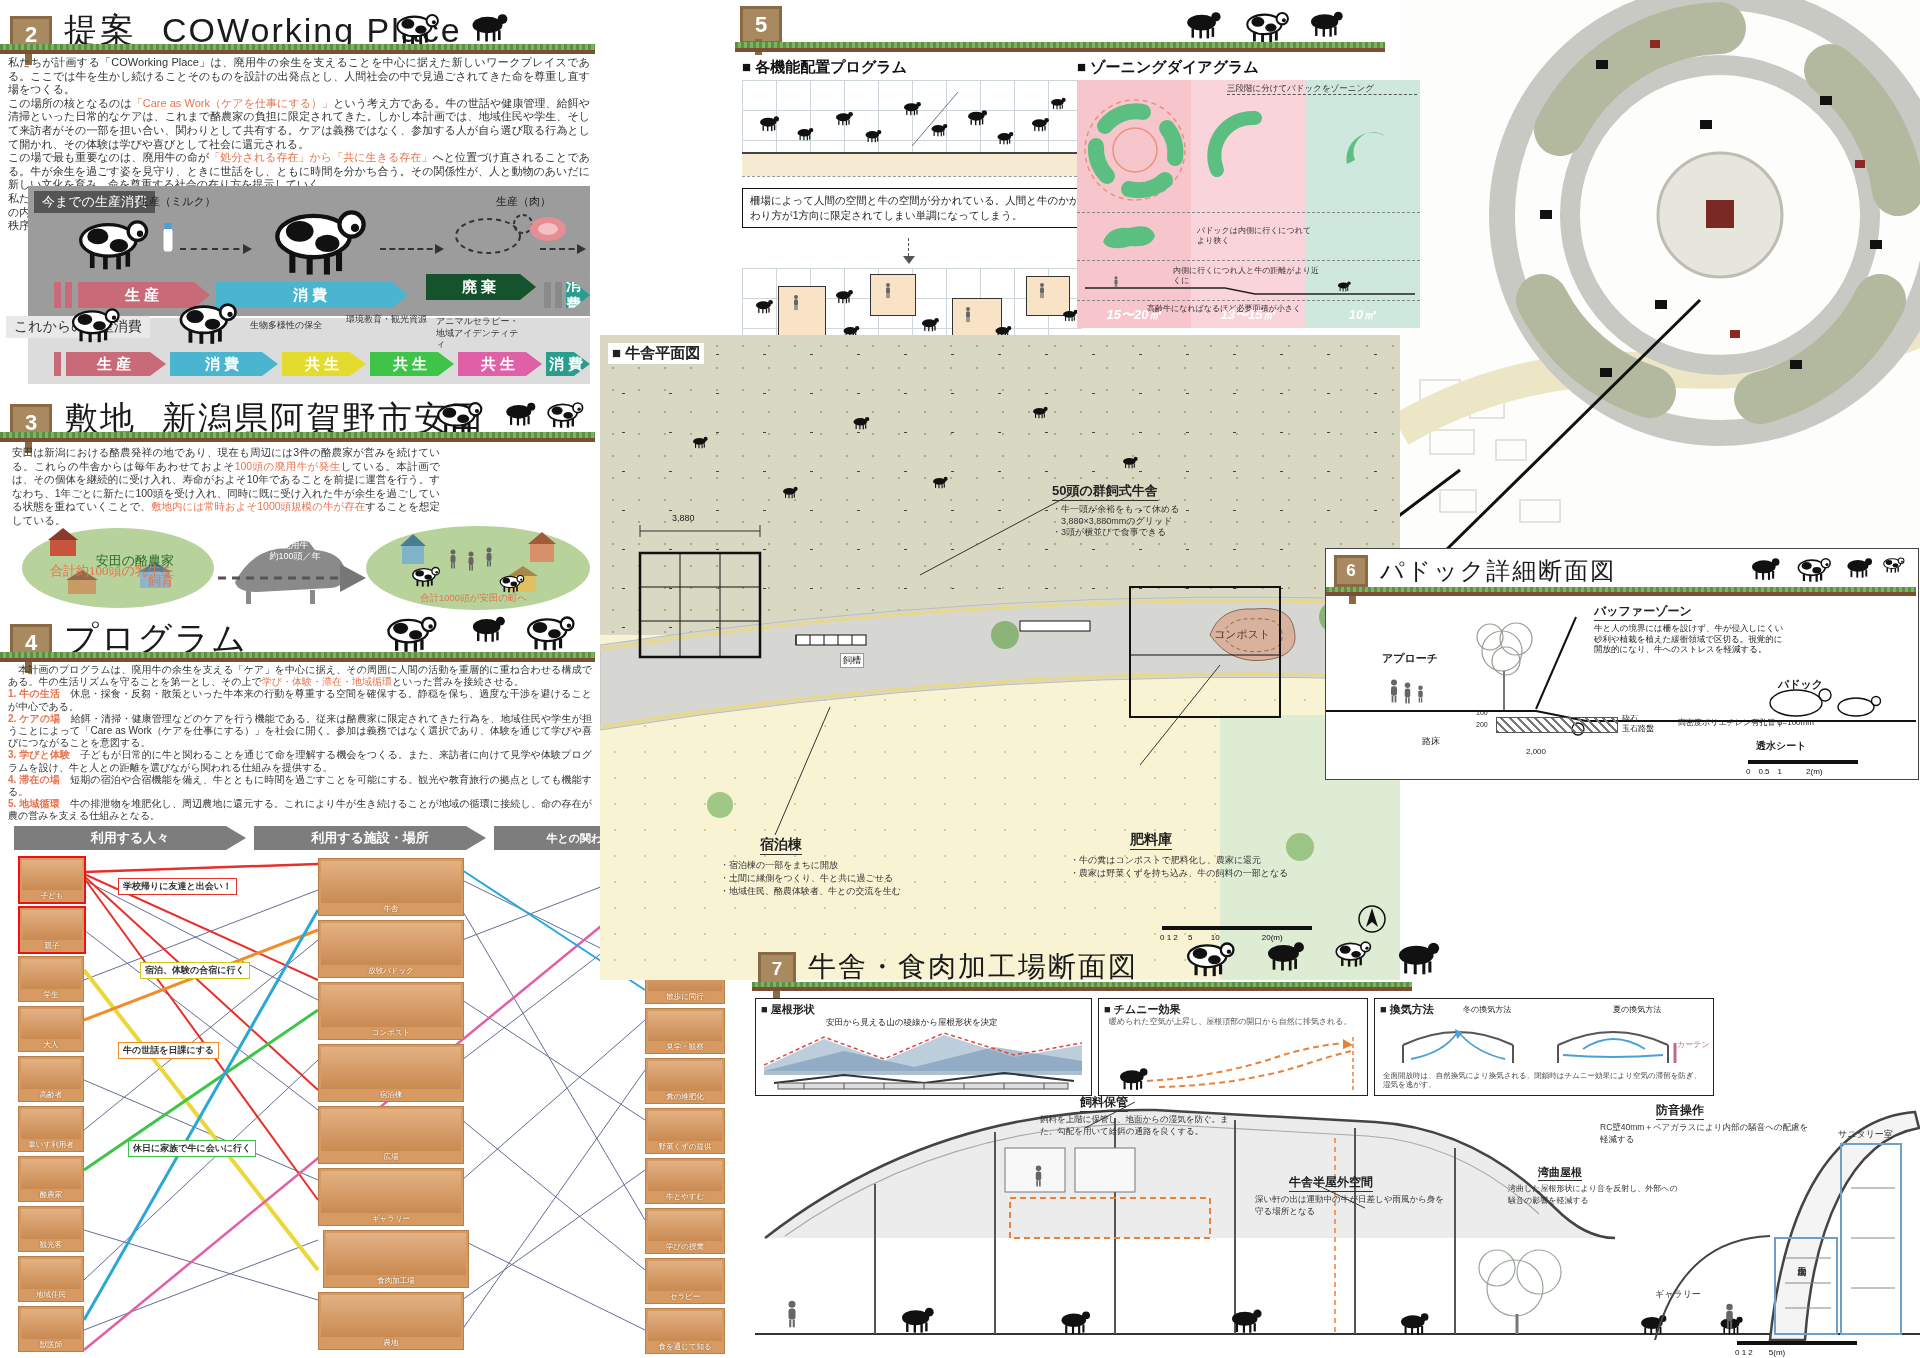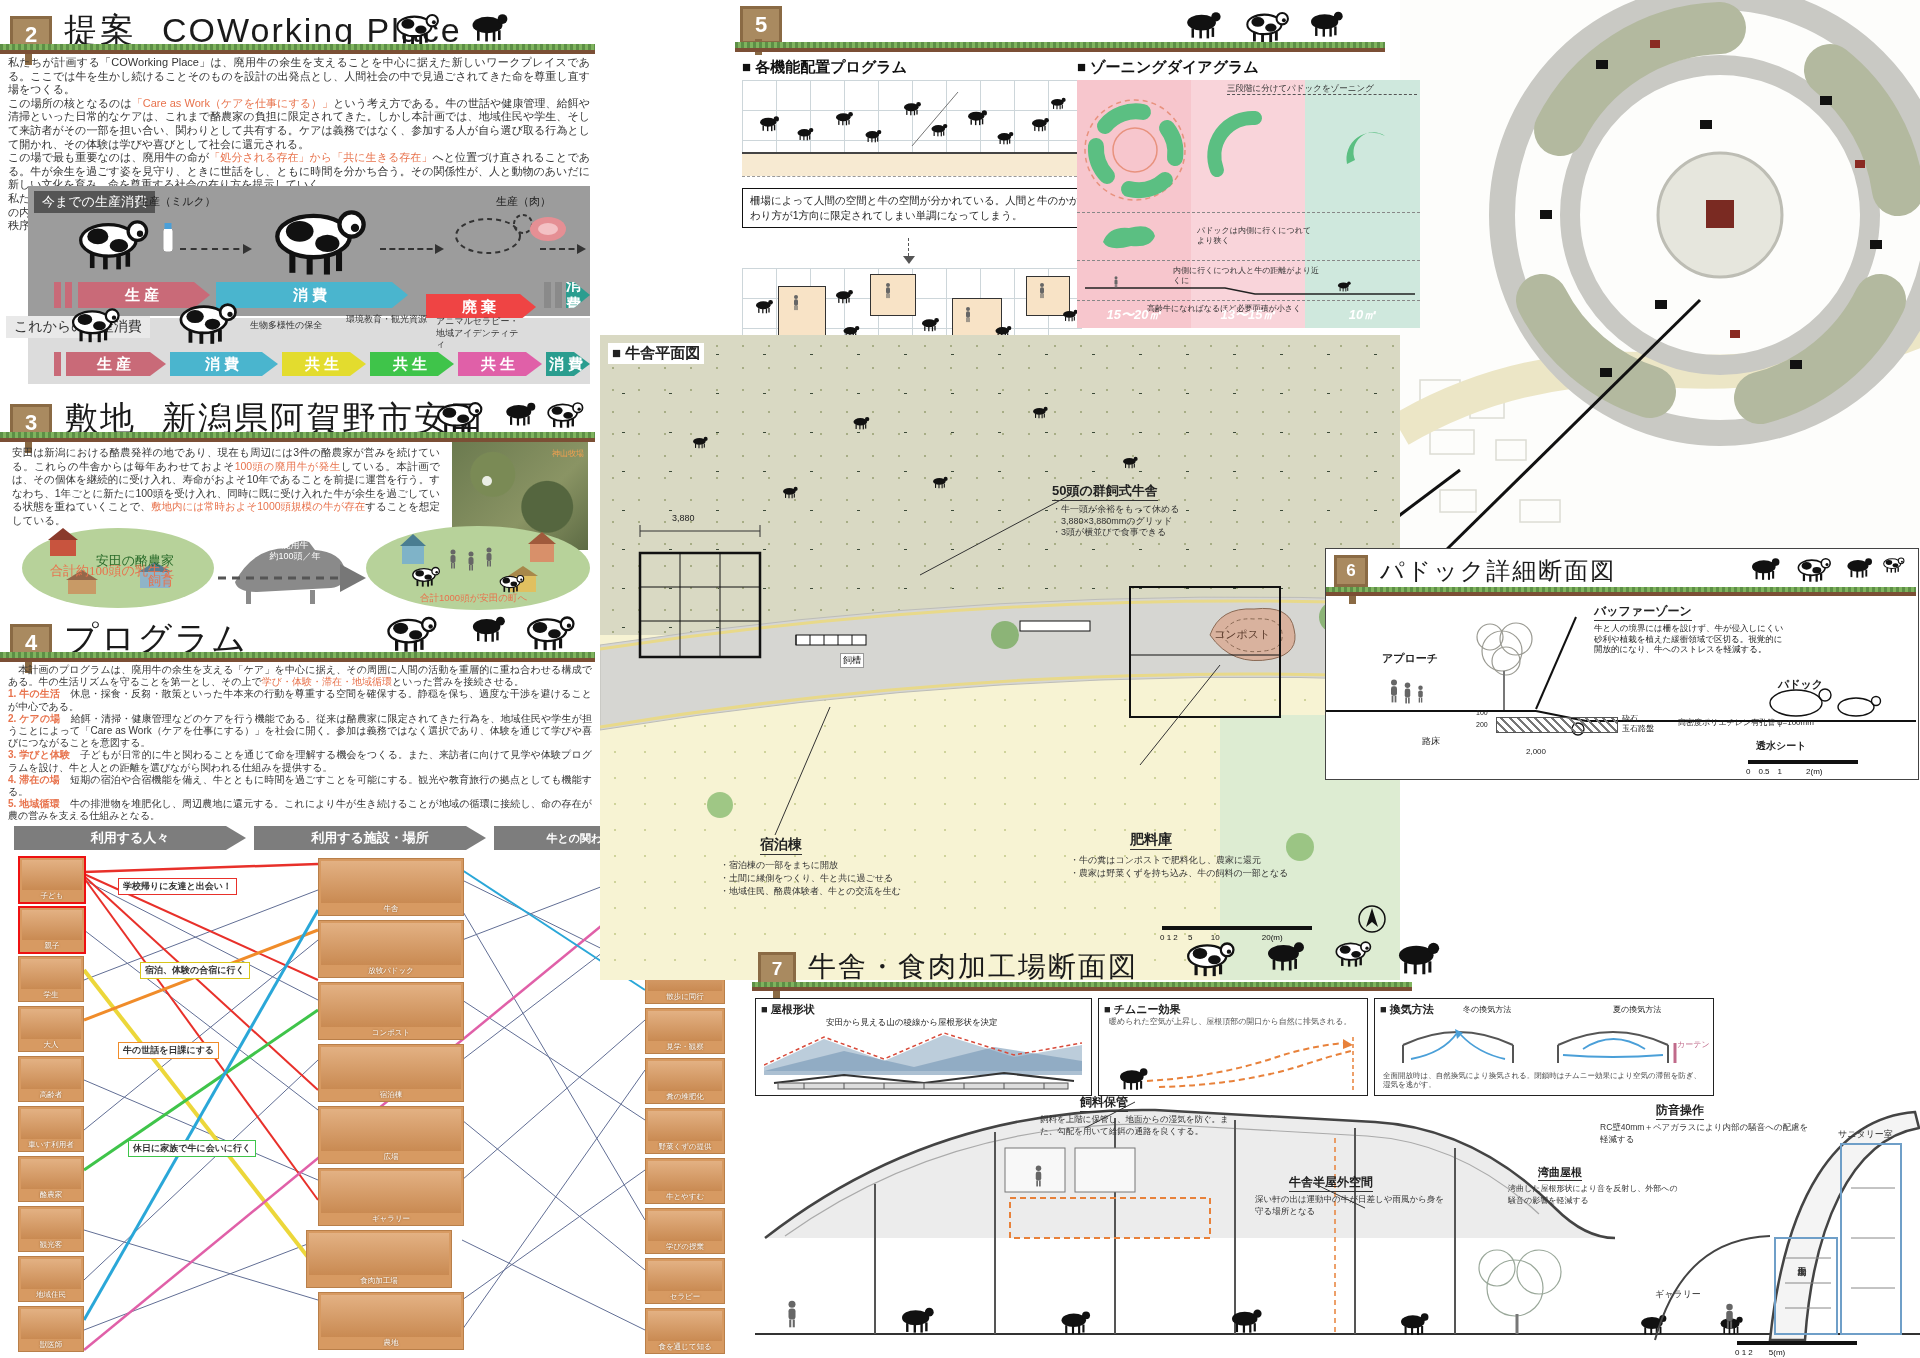--- a/index.html
+++ b/index.html
@@ -142,21 +142,21 @@
       </svg>
   <svg class="abs" style="left:500px;top:28px" width="40" height="30">
         <ellipse cx="20" cy="15" rx="18" ry="12" fill="#e58f94"></ellipse>
         <ellipse cx="20" cy="15" rx="10" ry="6" fill="#f3c1c4"></ellipse>
       </svg>
   <div class="dash-arrow" style="left:512px;top:62px;width:44px;"></div>
   <div class="bar" style="left:26px;top:96px;background:#c96a78;"></div>
   <div class="bar" style="left:37px;top:96px;background:#c96a78;"></div>
   <div class="chev" style="left:50px;top:96px;width:132px;background:#c96a78;">生産</div>
   <div class="chev" style="left:188px;top:96px;width:192px;background:#4ab5ce;">消費</div>
-  <div class="chev" style="left:398px;top:108px;width:110px;background:#ef4444;">廃棄</div>
+  <div class="chev" style="left:398px;top:88px;width:110px;background:#14532d;">廃棄</div>
   <div class="bar" style="left:516px;top:96px;background:#8a8a8a;"></div>
   <div class="bar" style="left:527px;top:96px;background:#8a8a8a;"></div>
   <div class="chev" style="left:538px;top:96px;width:24px;background:#2a9d8f;">消費</div>
 </div>
 
 <div class="flowpanel" style="left:28px;top:318px;width:562px;height:66px;background:#dcdcdc;">
   <div class="flowlabel" style="left:-22px;top:-2px;background:#e9e9e9;color:#333;font-size:14px;">これからの生産消費</div>
   <div class="abs small-txt" style="left:222px;top:2px;">生物多様性の保全</div>
   <div class="abs small-txt" style="left:318px;top:-4px;">環境教育・観光資源</div>
   <div class="abs small-txt" style="left:408px;top:-2px;width:90px;">アニマルセラピー・地域アイデンティティ</div>
@@ -184,27 +184,20 @@
 <svg class="abs" style="left:430px;top:398px" width="160" height="38">
       <use href="#cow" width="56" height="38"></use>
       <use href="#cowb" x="70" width="40" height="30"></use>
       <use href="#cow" x="112" width="44" height="32"></use>
     </svg>
 <div class="grassbar" style="left:0;top:432px;width:595px;"></div>
 <div class="soilbar" style="left:0;top:438px;width:595px;"></div>
 
 <div class="abs body-txt" style="left:12px;top:446px;width:428px;font-size:10.5px;">
   <span>安田は新潟における酪農発祥の地であり、現在も周辺には3件の酪農家が営みを続けている。これらの牛舎からは毎年あわせておよそ</span><span class="hl">100頭の廃用牛が発生</span><span>している。本計画では、その個体を継続的に受け入れ、寿命がおよそ10年であることを前提に運営を行う。すなわち、1年ごとに新たに100頭を受け入れ、同時に既に受け入れた牛が余生を過ごしている状態を重ねていくことで、</span><span class="hl">敷地内には常時およそ1000頭規模の牛が存在</span><span>することを想定している。</span>
-</div>
-<div class="abs" style="left:452px;top:442px;width:136px;height:108px;background:
-     radial-gradient(circle at 30% 30%,#7a8a55 0 18%,transparent 19%),
-     radial-gradient(circle at 70% 60%,#55663f 0 22%,transparent 23%),
-     linear-gradient(135deg,#6b7a4f,#8a9464 60%,#5d6b44);">
-  <span class="abs" style="right:4px;top:6px;color:#f0a050;font-size:8px;">神山牧場</span>
-  <span class="abs" style="left:30px;top:34px;width:10px;height:10px;border-radius:50%;background:#fff;opacity:.85;"></span>
 </div>
 
 <svg class="abs" style="left:10px;top:520px;" width="580" height="92">
   <ellipse cx="108" cy="48" rx="96" ry="40" fill="#b7d29a"></ellipse>
   <rect x="40" y="20" width="26" height="16" fill="#c8543e"></rect>
       <polygon points="38,20 53,8 68,20" fill="#8a3a2c"></polygon>
   <rect x="130" y="52" width="30" height="16" fill="#8fb4c8"></rect>
       <polygon points="128,52 145,42 162,52" fill="#5a7d91"></polygon>
   <rect x="58" y="60" width="28" height="14" fill="#c89a66"></rect>
       <polygon points="56,60 72,50 88,60" fill="#94684a"></polygon>
@@ -360,21 +353,21 @@
       <div class="tlabel">宿泊棟</div>
     </div>
 <div class="tile" style="left:318px;top:1106px;width:144px;height:56px;">
       <div class="scene"></div>
       <div class="tlabel">広場</div>
     </div>
 <div class="tile" style="left:318px;top:1168px;width:144px;height:56px;">
       <div class="scene"></div>
       <div class="tlabel">ギャラリー</div>
     </div>
-<div class="tile" style="left:306px;top:1230px;width:144px;height:56px;">
+<div class="tile" style="left:323px;top:1230px;width:144px;height:56px;">
       <div class="scene"></div>
       <div class="tlabel">食肉加工場</div>
     </div>
 <div class="tile" style="left:318px;top:1292px;width:144px;height:56px;">
       <div class="scene"></div>
       <div class="tlabel">農地</div>
     </div>
 
 <div class="tile" style="left:645px;top:858px;width:78px;height:44px;">
       <div class="scene"></div>

